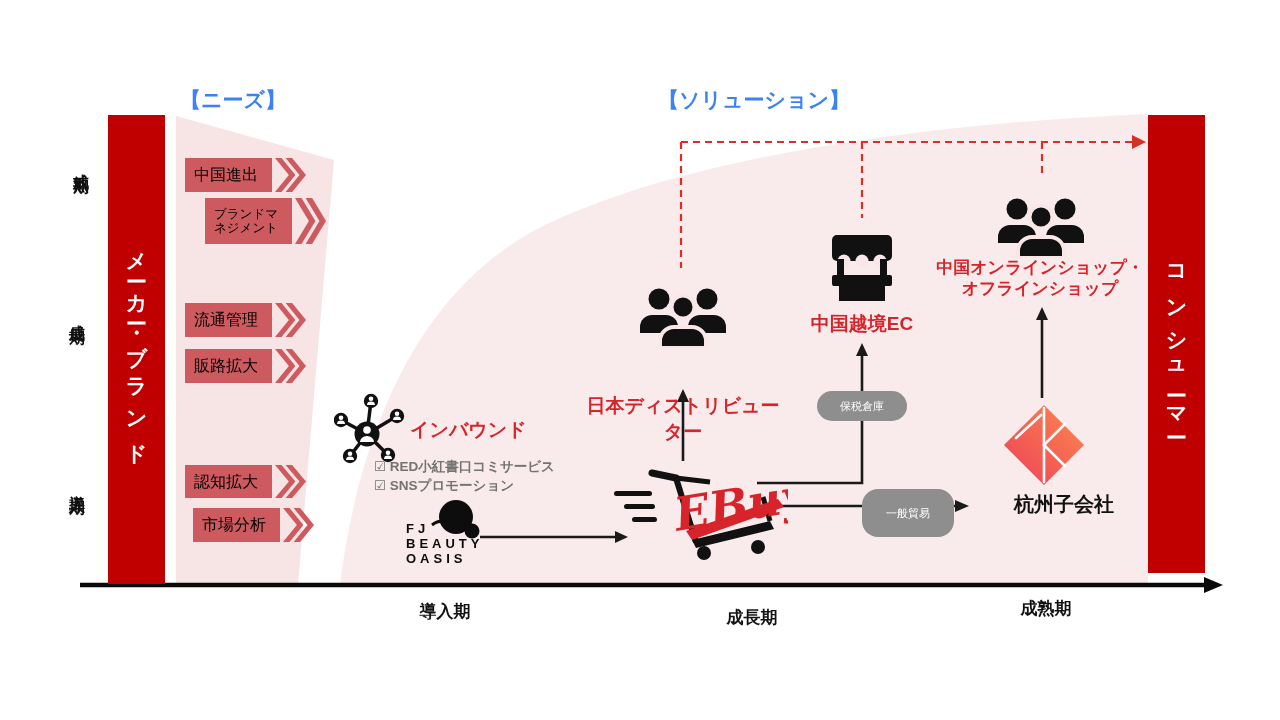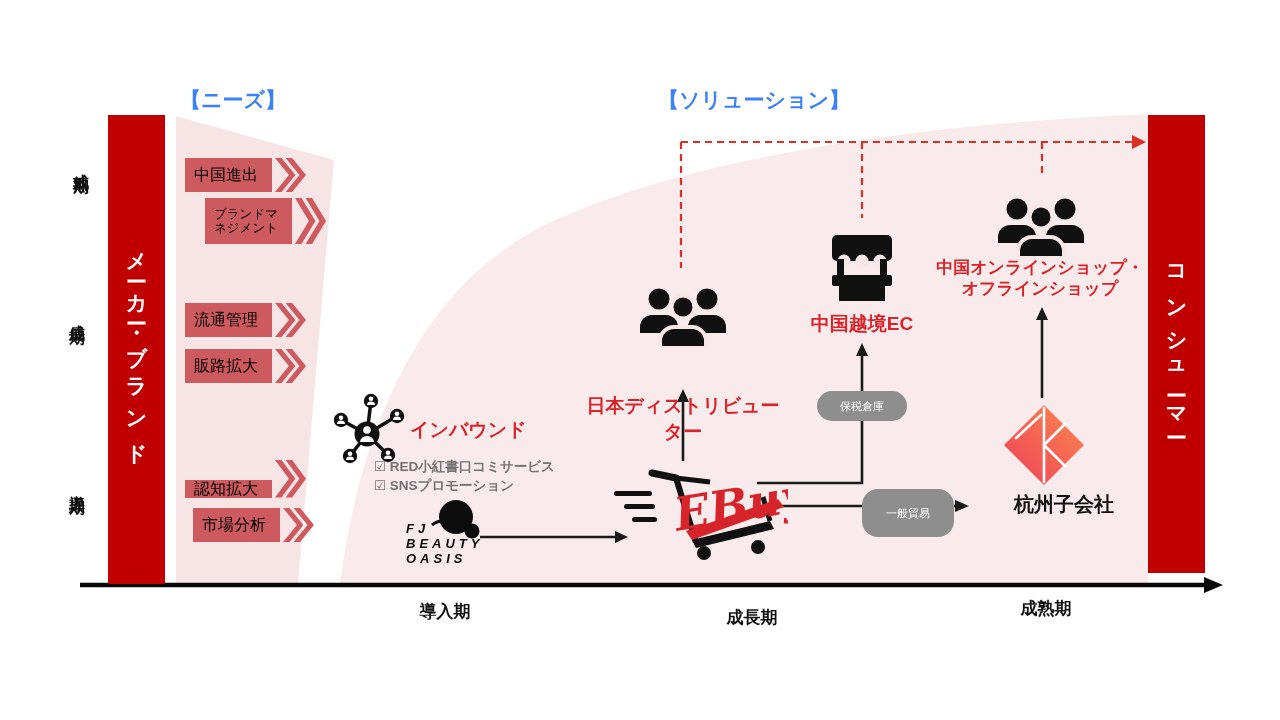--- a/index.html
+++ b/index.html
@@ -123,21 +123,21 @@
       <path d="M13 0 H21 L38 23 L21 46 H13 L30 23 Z" fill="var(--chevron-red,#cd5a5f)"></path>
     </svg>
   </div>
   <div class="need-item" style="top:303px;height:34px;">
     <span class="need-box">流通管理</span>
     <svg class="need-tail" viewBox="0 0 38 46" preserveAspectRatio="none">
       <path d="M0 0 H8 L25 23 L8 46 H0 L17 23 Z" fill="var(--chevron-red,#cd5a5f)"></path>
       <path d="M13 0 H21 L38 23 L21 46 H13 L30 23 Z" fill="var(--chevron-red,#cd5a5f)"></path>
     </svg>
   </div>
-  <div class="need-item" style="top:465px;height:33px;align-items:flex-end;">
+  <div class="need-item" style="top:465px;height:33px;">
     <span class="need-box">認知拡大</span>
     <svg class="need-tail" viewBox="0 0 38 46" preserveAspectRatio="none">
       <path d="M0 0 H8 L25 23 L8 46 H0 L17 23 Z" fill="var(--chevron-red,#cd5a5f)"></path>
       <path d="M13 0 H21 L38 23 L21 46 H13 L30 23 Z" fill="var(--chevron-red,#cd5a5f)"></path>
     </svg>
   </div>
   <div class="need-item" style="top:508px;height:34px;padding-left:8px;">
     <span class="need-box">市場分析</span>
     <svg class="need-tail" viewBox="0 0 38 46" preserveAspectRatio="none">
       <path d="M0 0 H8 L25 23 L8 46 H0 L17 23 Z" fill="var(--chevron-red,#cd5a5f)"></path>
@@ -184,21 +184,21 @@
         </g>
     </g>
   </svg>
   <div class="abs redtxt" style="left:410px;top:417px;font-size:19px;">インバウンド</div>
 
   <div class="check-list" style="left:374px;top:457px;">
     <div>☑ RED小紅書口コミサービス</div>
     <div>☑ SNSプロモーション</div>
   </div>
 
-  <div class="abs" style="left:404px;top:498px;width:120px;height:72px;font-style:italic;">
+  <div class="abs" style="left:404px;top:498px;width:120px;height:72px;">
     <svg class="abs" style="left:24px;top:0;" width="70" height="46" viewBox="0 0 70 46">
       <circle cx="28" cy="19" r="17" fill="#0d0d0d"></circle>
       <circle cx="44" cy="33" r="7.5" fill="#0d0d0d"></circle>
       <path d="M4 27 Q12 21 16 25" stroke="#0d0d0d" stroke-width="3" fill="none"></path>
     </svg>
     <div class="fj-lines" style="position:absolute;left:2px;top:23px;">
       <div>FJ</div>
       <div>BEAUTY</div>
       <div>OASIS</div>
     </div>

